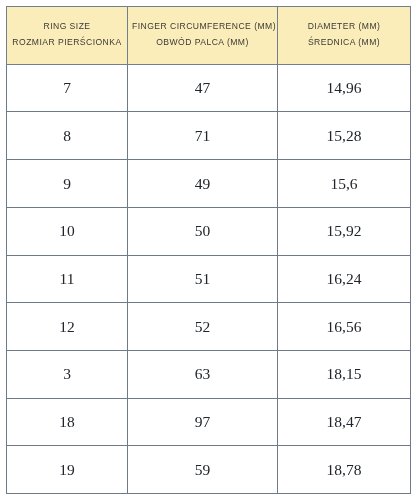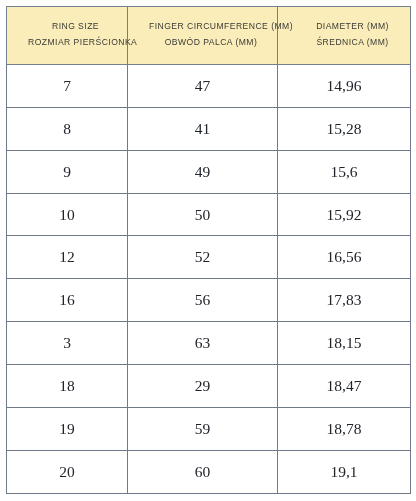--- a/index.html
+++ b/index.html
@@ -32,21 +32,21 @@
     border: 1.5px solid #737f8c;
   }
 
   col.c-size  { width: 121px; }
   col.c-circ  { width: 150px; }
   col.c-diam  { width: 133px; }
 
   thead th {
     background: #faedb9;
     border: 1px solid #737f8c;
-    padding: 12px 4px 13px 21px;
+    padding: 12px 4px 13px 4px;
     text-align: center;
     vertical-align: middle;
     font-family: "Liberation Sans", sans-serif;
     font-weight: 400;
     font-size: 8.6px;
     letter-spacing: 0.45px;
     line-height: 1.85;
     color: #3a3a38;
     text-transform: uppercase;
     white-space: nowrap;
@@ -95,58 +95,53 @@
       </tr>
     </thead>
     <tbody id="table-body">
         <tr>
           <td>7</td>
           <td>47</td>
           <td>14,96</td>
         </tr>
         <tr>
           <td>8</td>
-          <td>41</td>
+          <td>71</td>
           <td>15,28</td>
         </tr>
         <tr>
           <td>9</td>
           <td>49</td>
           <td>15,6</td>
         </tr>
         <tr>
           <td>10</td>
           <td>50</td>
           <td>15,92</td>
         </tr>
         <tr>
+          <td>11</td>
+          <td>51</td>
+          <td>16,24</td>
+        </tr>
+        <tr>
           <td>12</td>
           <td>52</td>
           <td>16,56</td>
-        </tr>
-        <tr>
-          <td>16</td>
-          <td>56</td>
-          <td>17,83</td>
         </tr>
         <tr>
           <td>3</td>
           <td>63</td>
           <td>18,15</td>
         </tr>
         <tr>
           <td>18</td>
-          <td>29</td>
+          <td>97</td>
           <td>18,47</td>
         </tr>
         <tr>
           <td>19</td>
           <td>59</td>
           <td>18,78</td>
         </tr>
-        <tr>
-          <td>20</td>
-          <td>60</td>
-          <td>19,1</td>
-        </tr>
       </tbody>
   </table>
 </div>
 
 </body></html>

